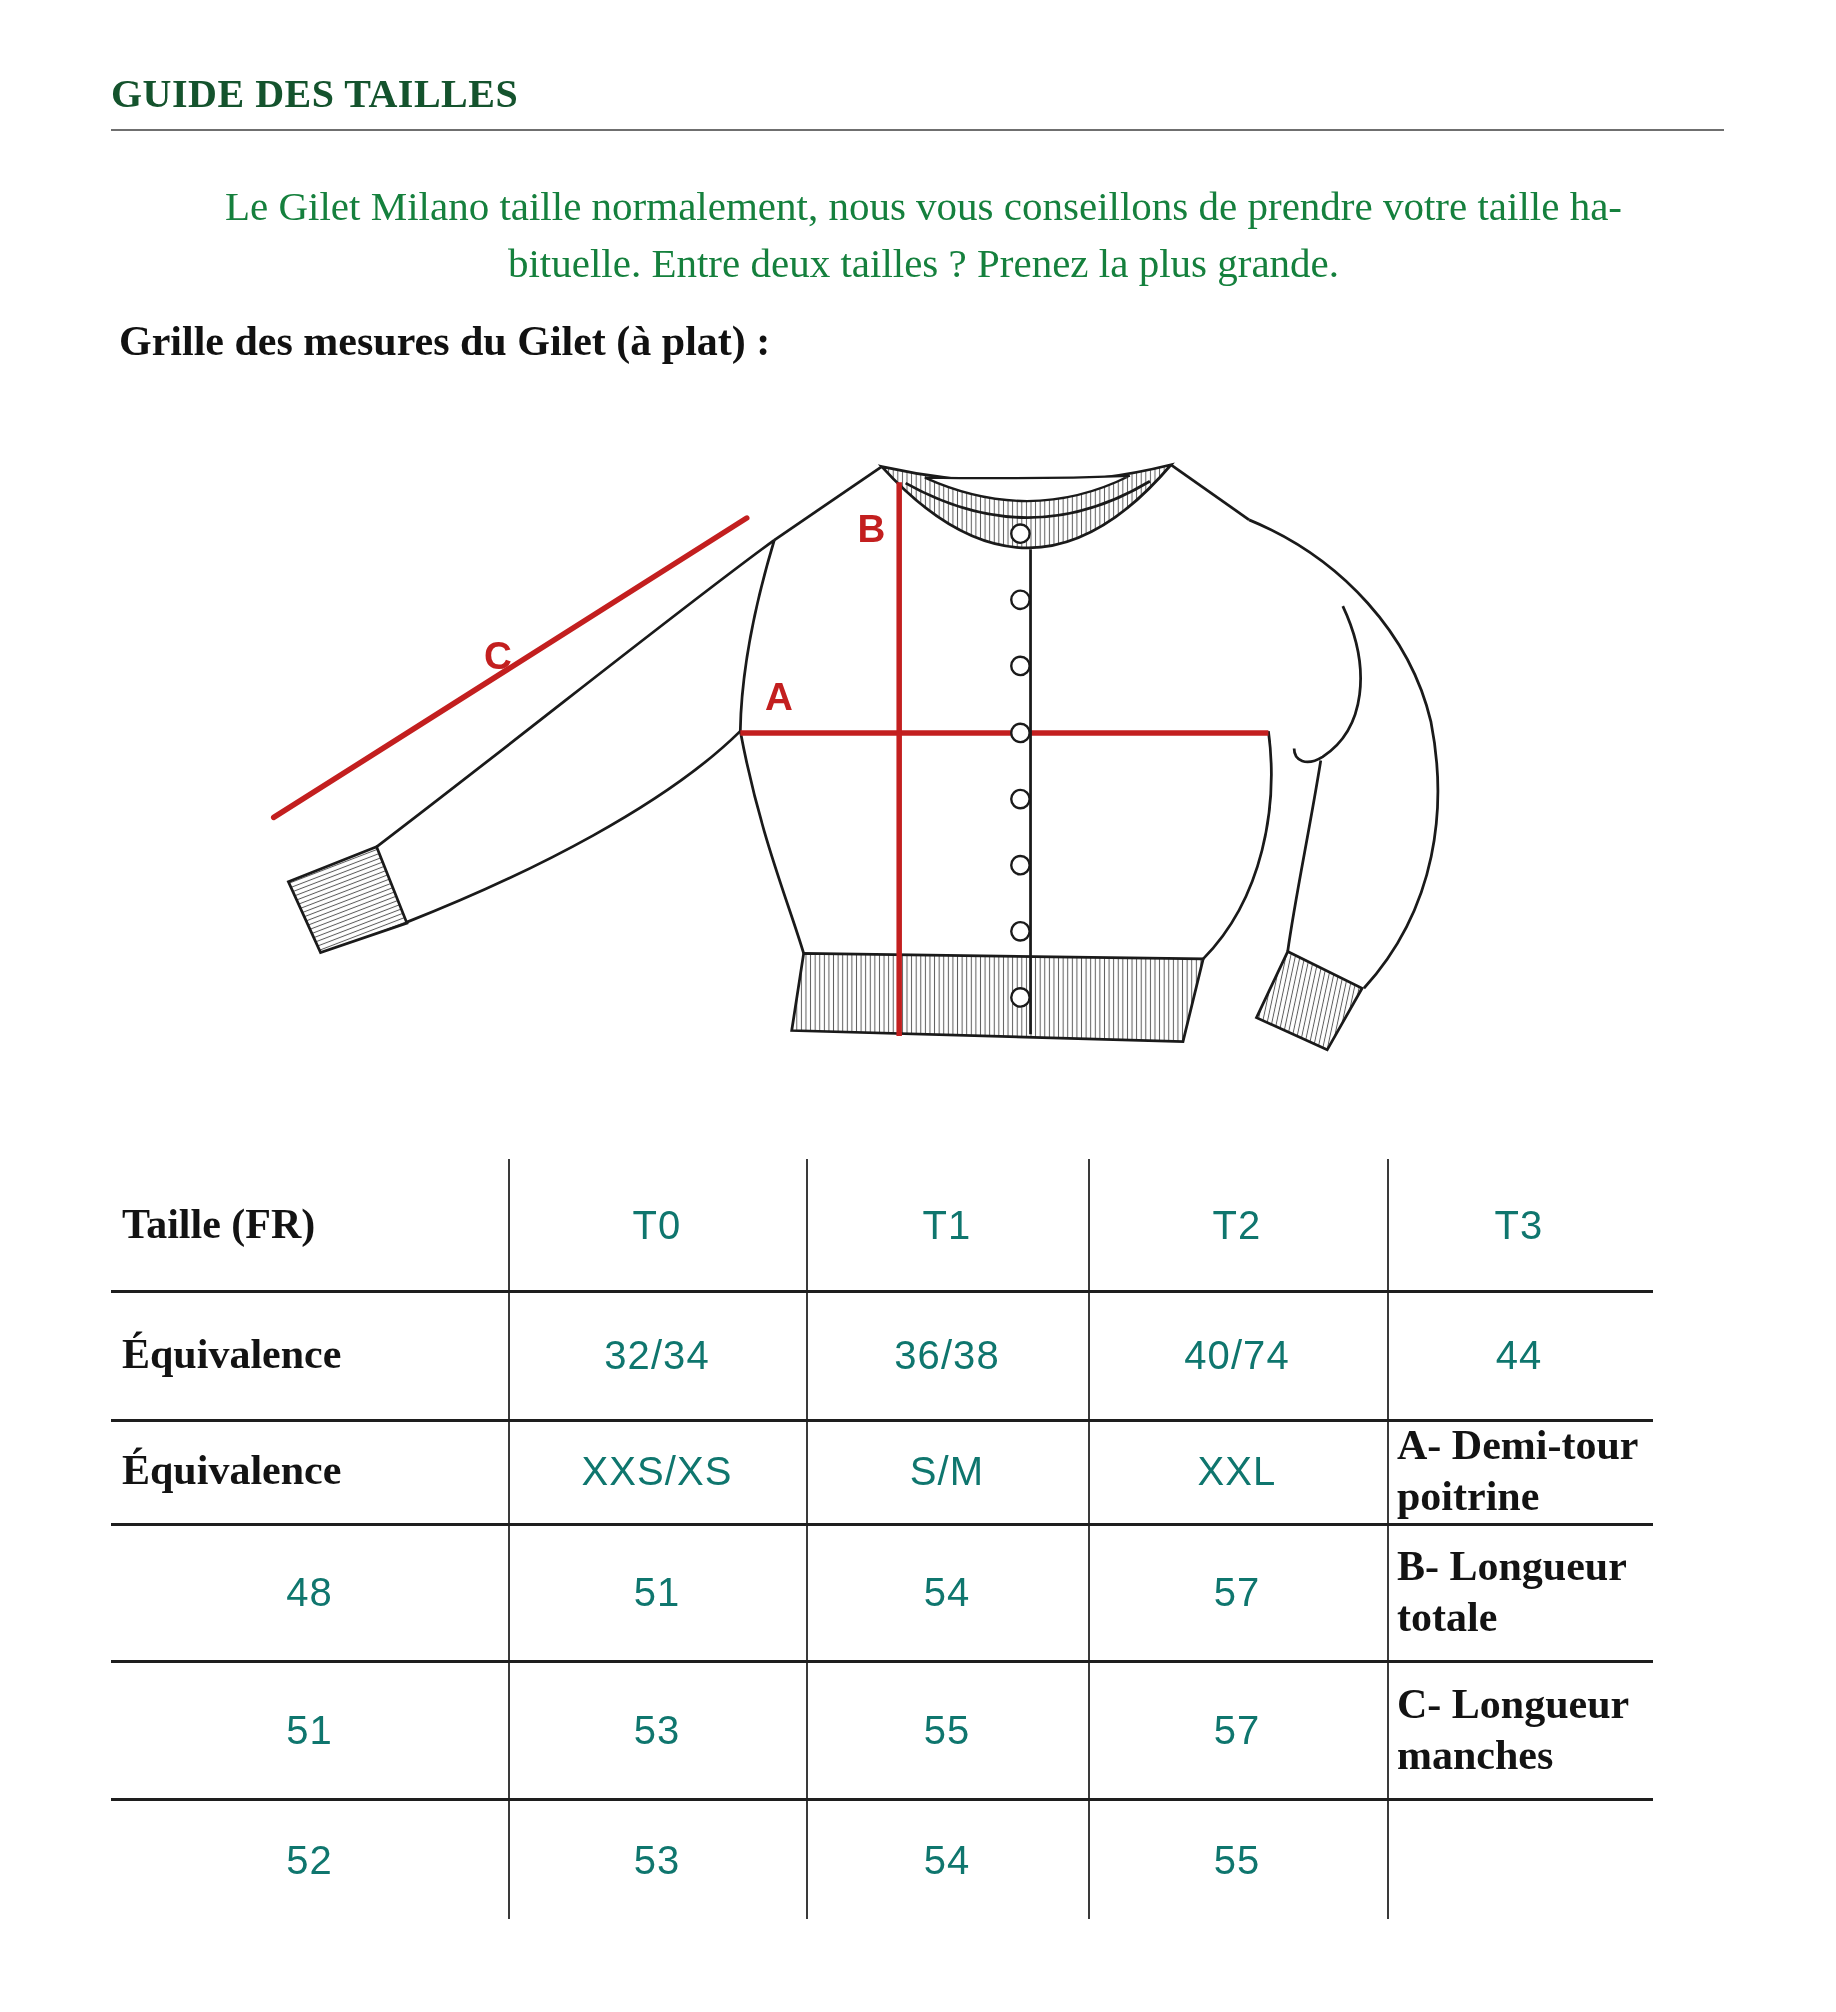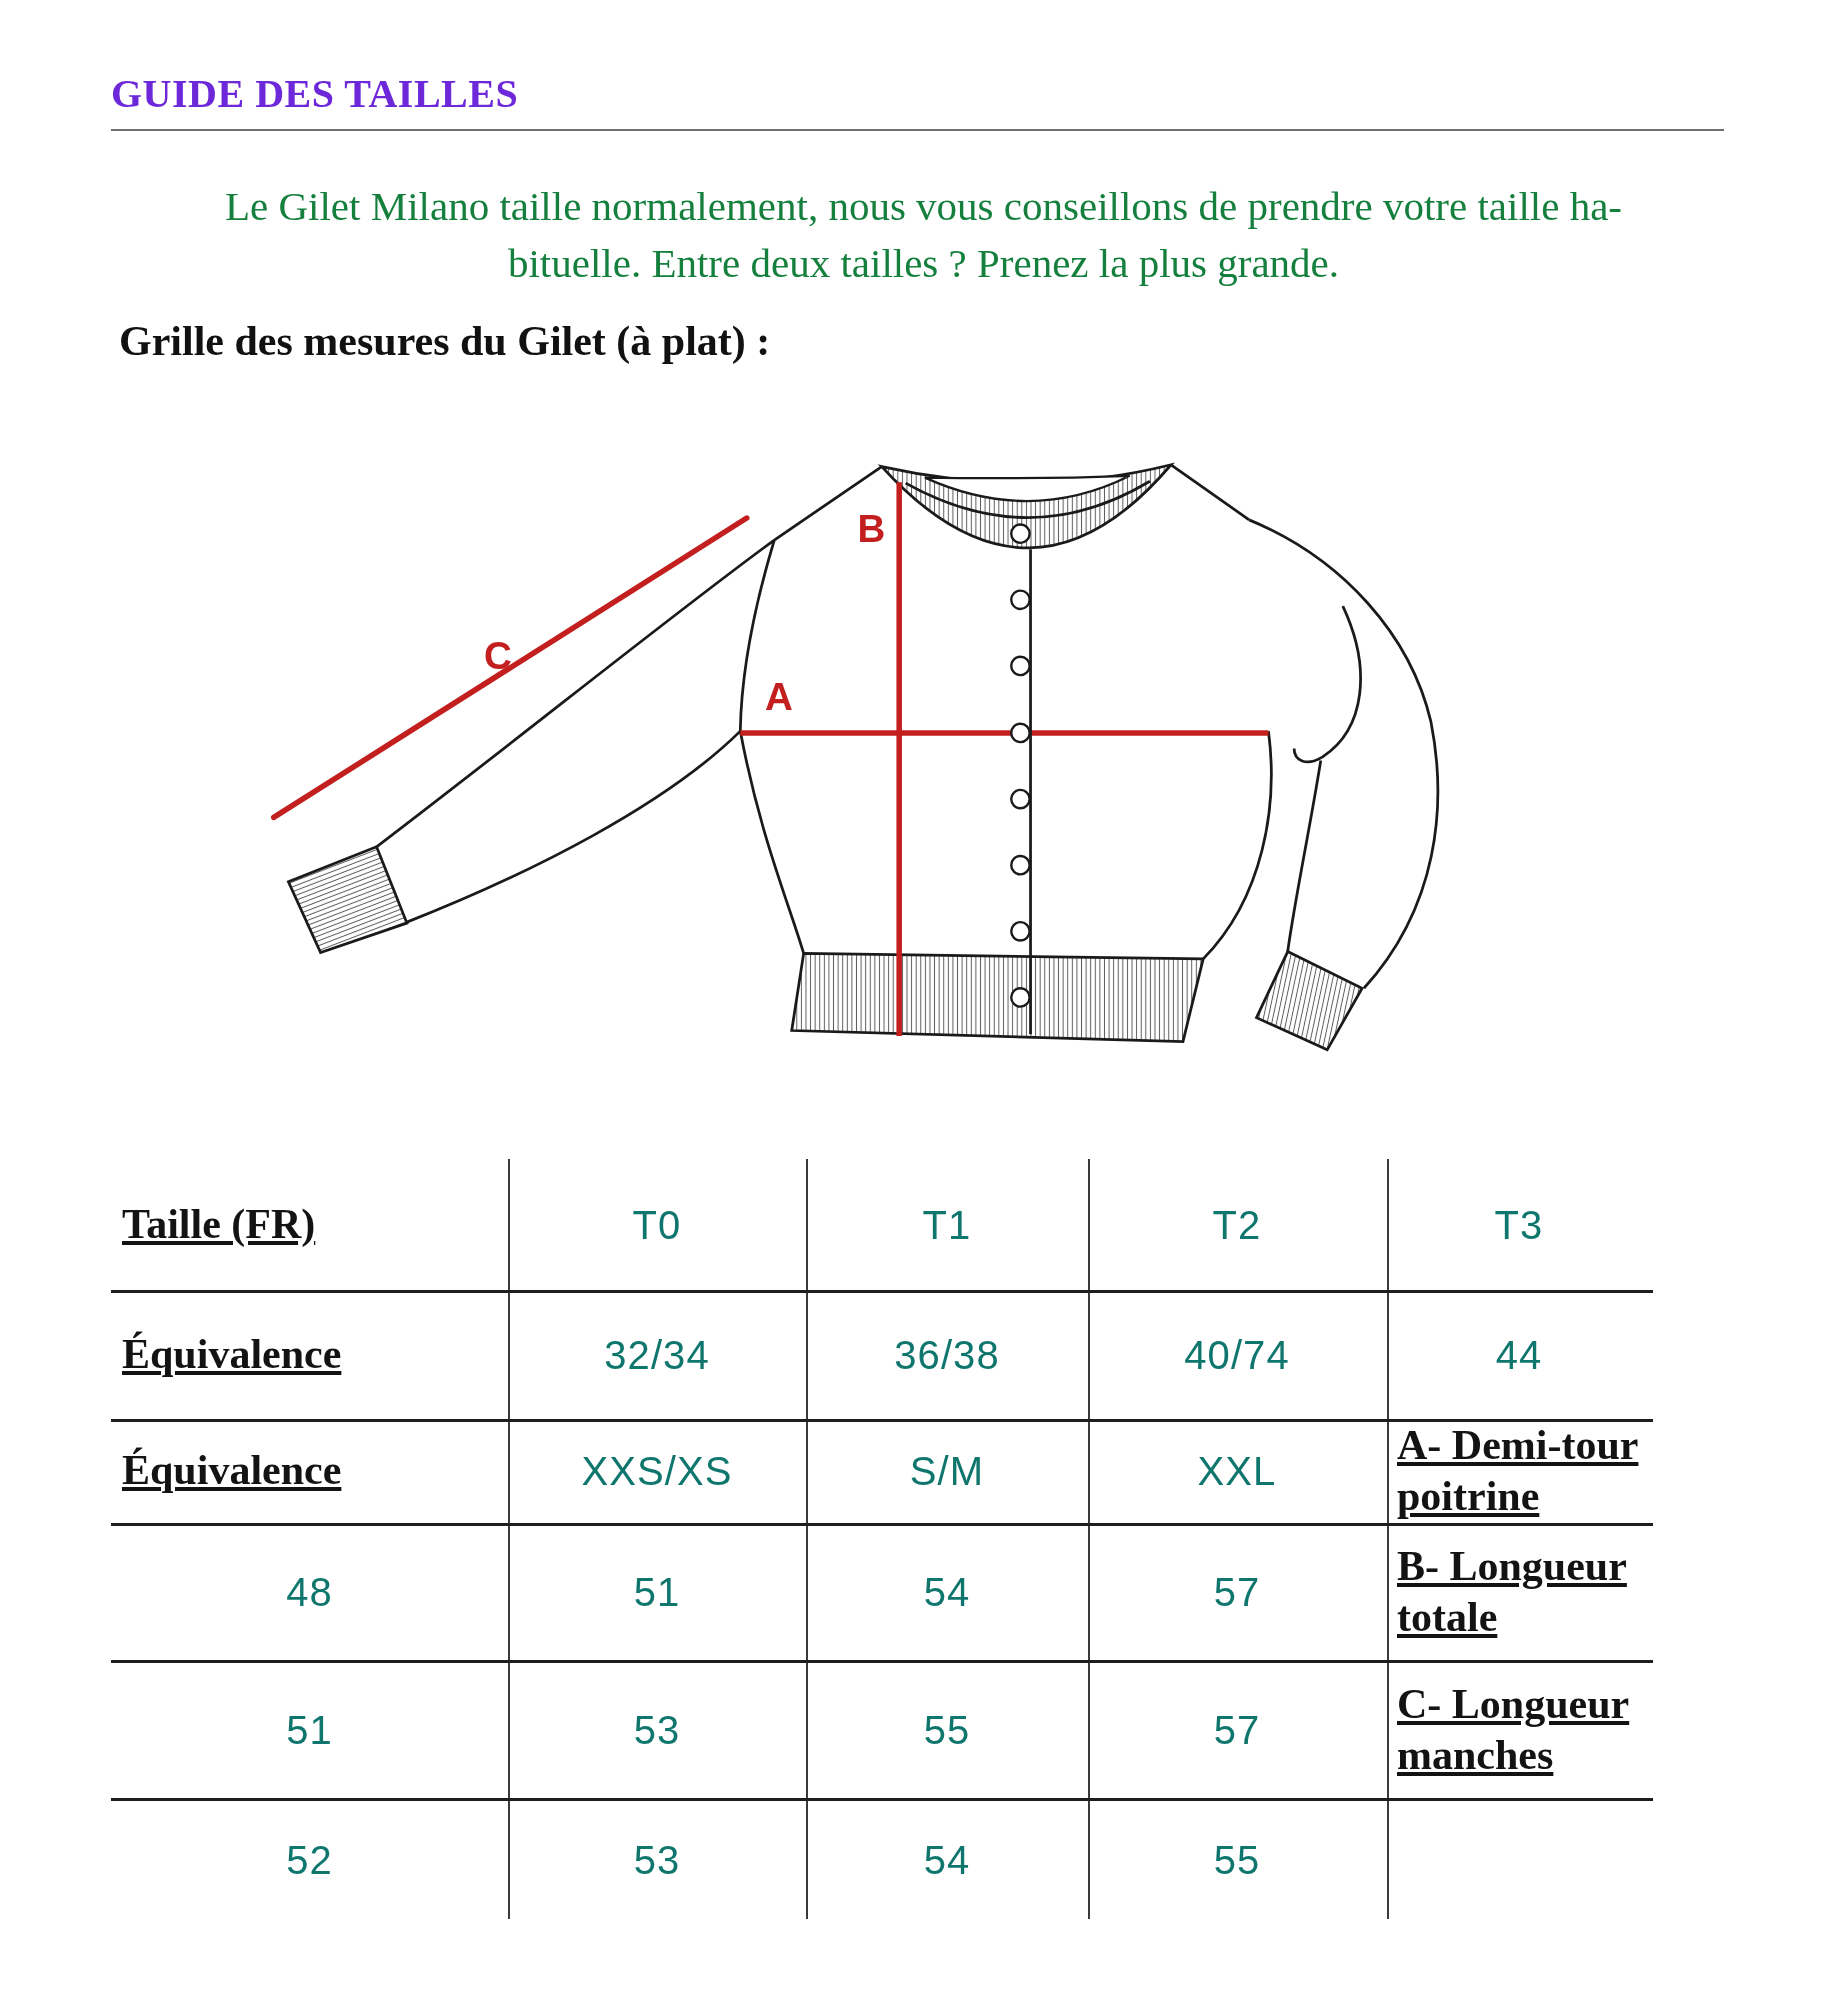--- a/index.html
+++ b/index.html
@@ -2,21 +2,21 @@
 <html style="font-size:14.7px"><head>
 <meta charset="utf-8">
 <style>
   html,body { margin:0; padding:0; background:#ffffff; }
   .page {
     position:relative; width:1837px; height:2012px; background:#ffffff;
     font-family:"Liberation Serif", serif; color:#161616; overflow:hidden;
   }
   .title {
     position:absolute; left:111px; top:72px; margin:0;
-    font:700 40px/1.1 "Liberation Serif", serif; letter-spacing:0.5px; color:#6d28d9;
+    font:700 40px/1.1 "Liberation Serif", serif; letter-spacing:0.5px; color:#14532d;
   }
   .title-rule {
     position:absolute; left:111px; top:129px; width:1613px; height:1.8px;
     background:#6f6f6f;
   }
   .intro {
     position:absolute; left:97px; top:178px; width:1653px;
     font:400 41px/1.38 "Liberation Serif", serif; color:#15803d;text-align:center;
   }
   .intro .line { display:block; white-space:nowrap; }
@@ -29,21 +29,21 @@
   
   .size-table { position:absolute; left:111px; top:1159px; width:1542px; height:760px; }
   .grid {
     position:absolute; left:0; top:0; display:grid;
     grid-template-columns:397px 298px 282px 298px 266px;
     grid-template-rows:131px 129px 104px 138px 138px 121px;
   }
   .cell { display:flex; align-items:center; justify-content:center; }
   .cell.label {
     justify-content:flex-start; padding-left:11px;
-    font:700 42px/1.22 "Liberation Serif", serif; color:#131313;text-decoration:underline;
+    font:700 42px/1.22 "Liberation Serif", serif; color:#131313;
   }
   .cell.label span { display:inline-block; max-width:303px; }
   .cell.value {
     font:400 40px/1.1 "Liberation Sans", sans-serif; color:#0f766e;
     letter-spacing:1.1px;
   }
   .vline { position:absolute; top:0; width:1.8px; height:760px; background:#3a3a3a; }
   .hline { position:absolute; left:0; width:1542px; height:2.8px; background:#1e1e1e; }
 </style>
 </head>

